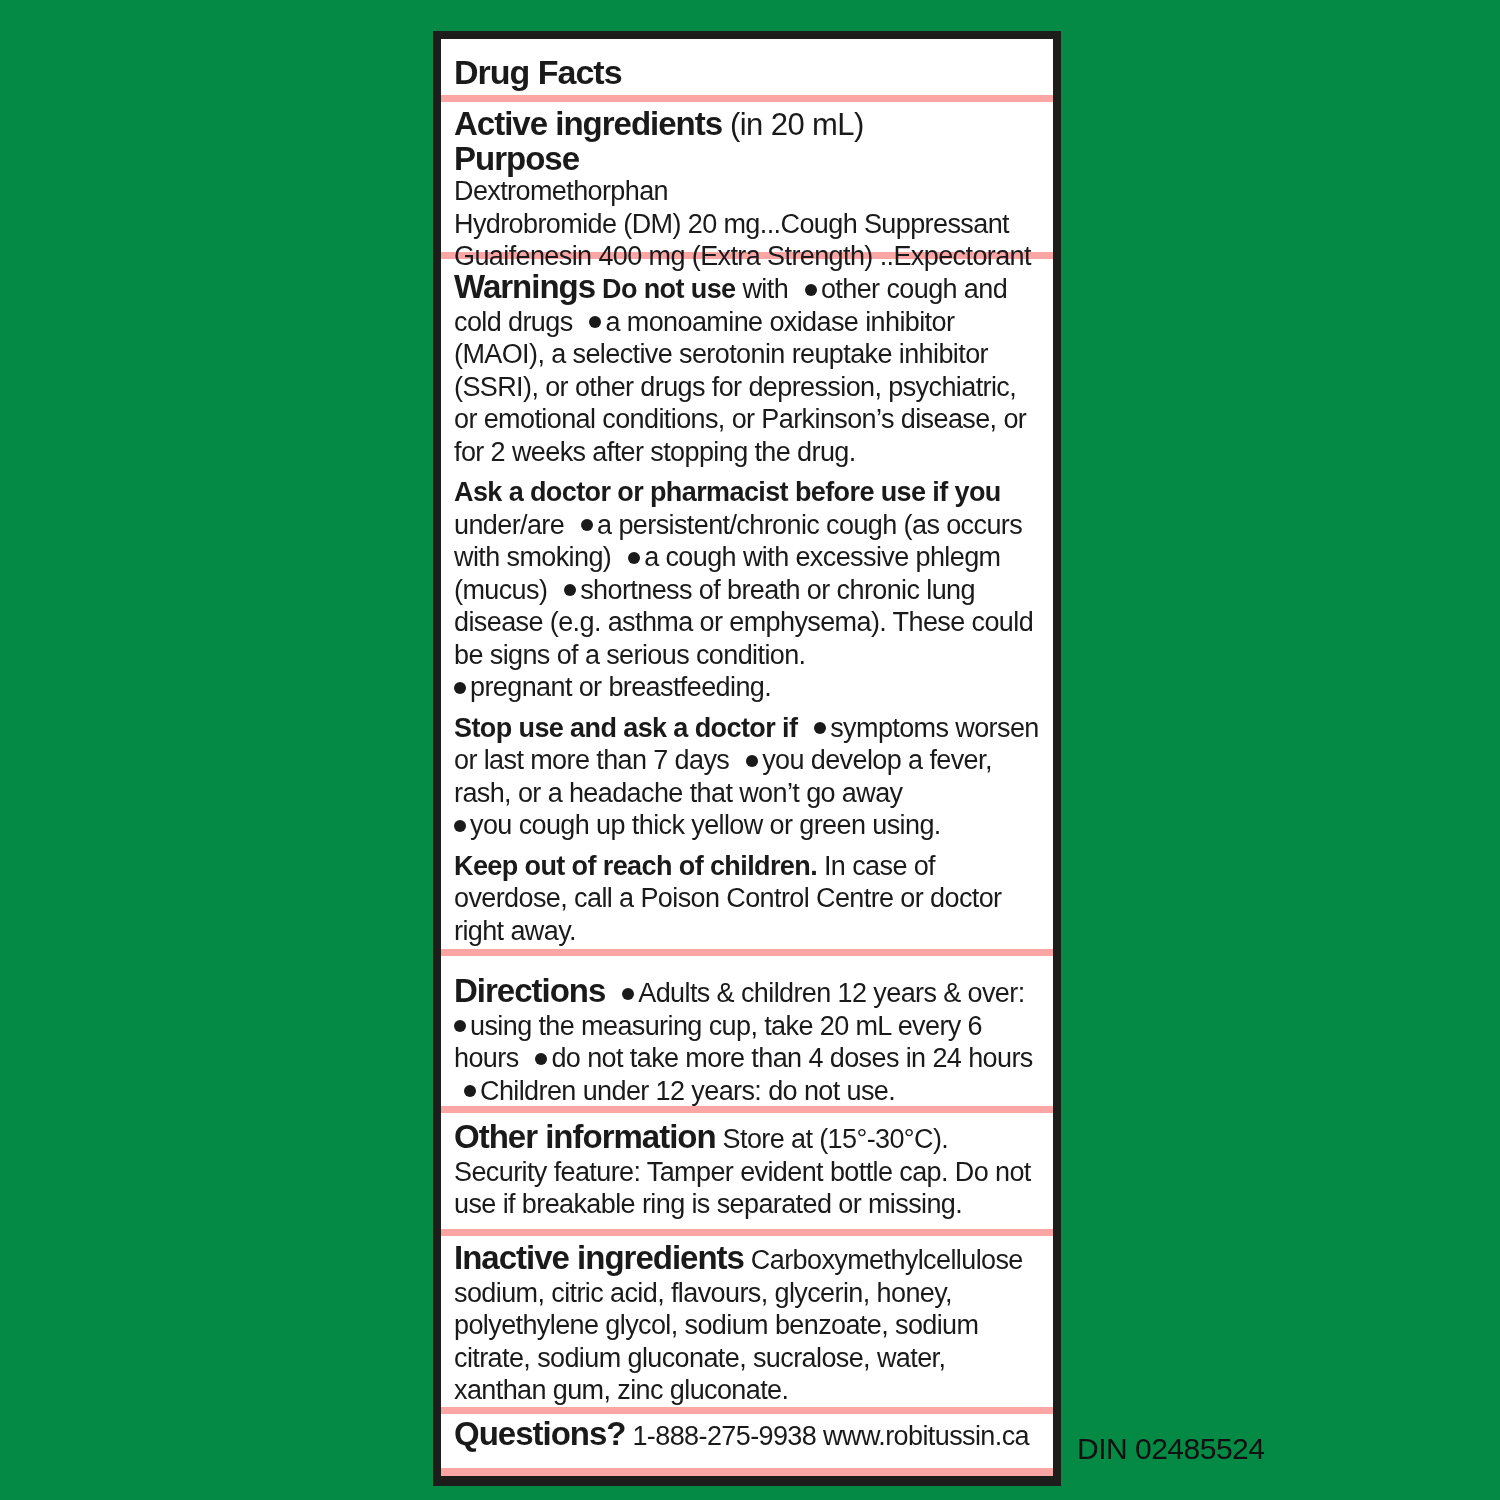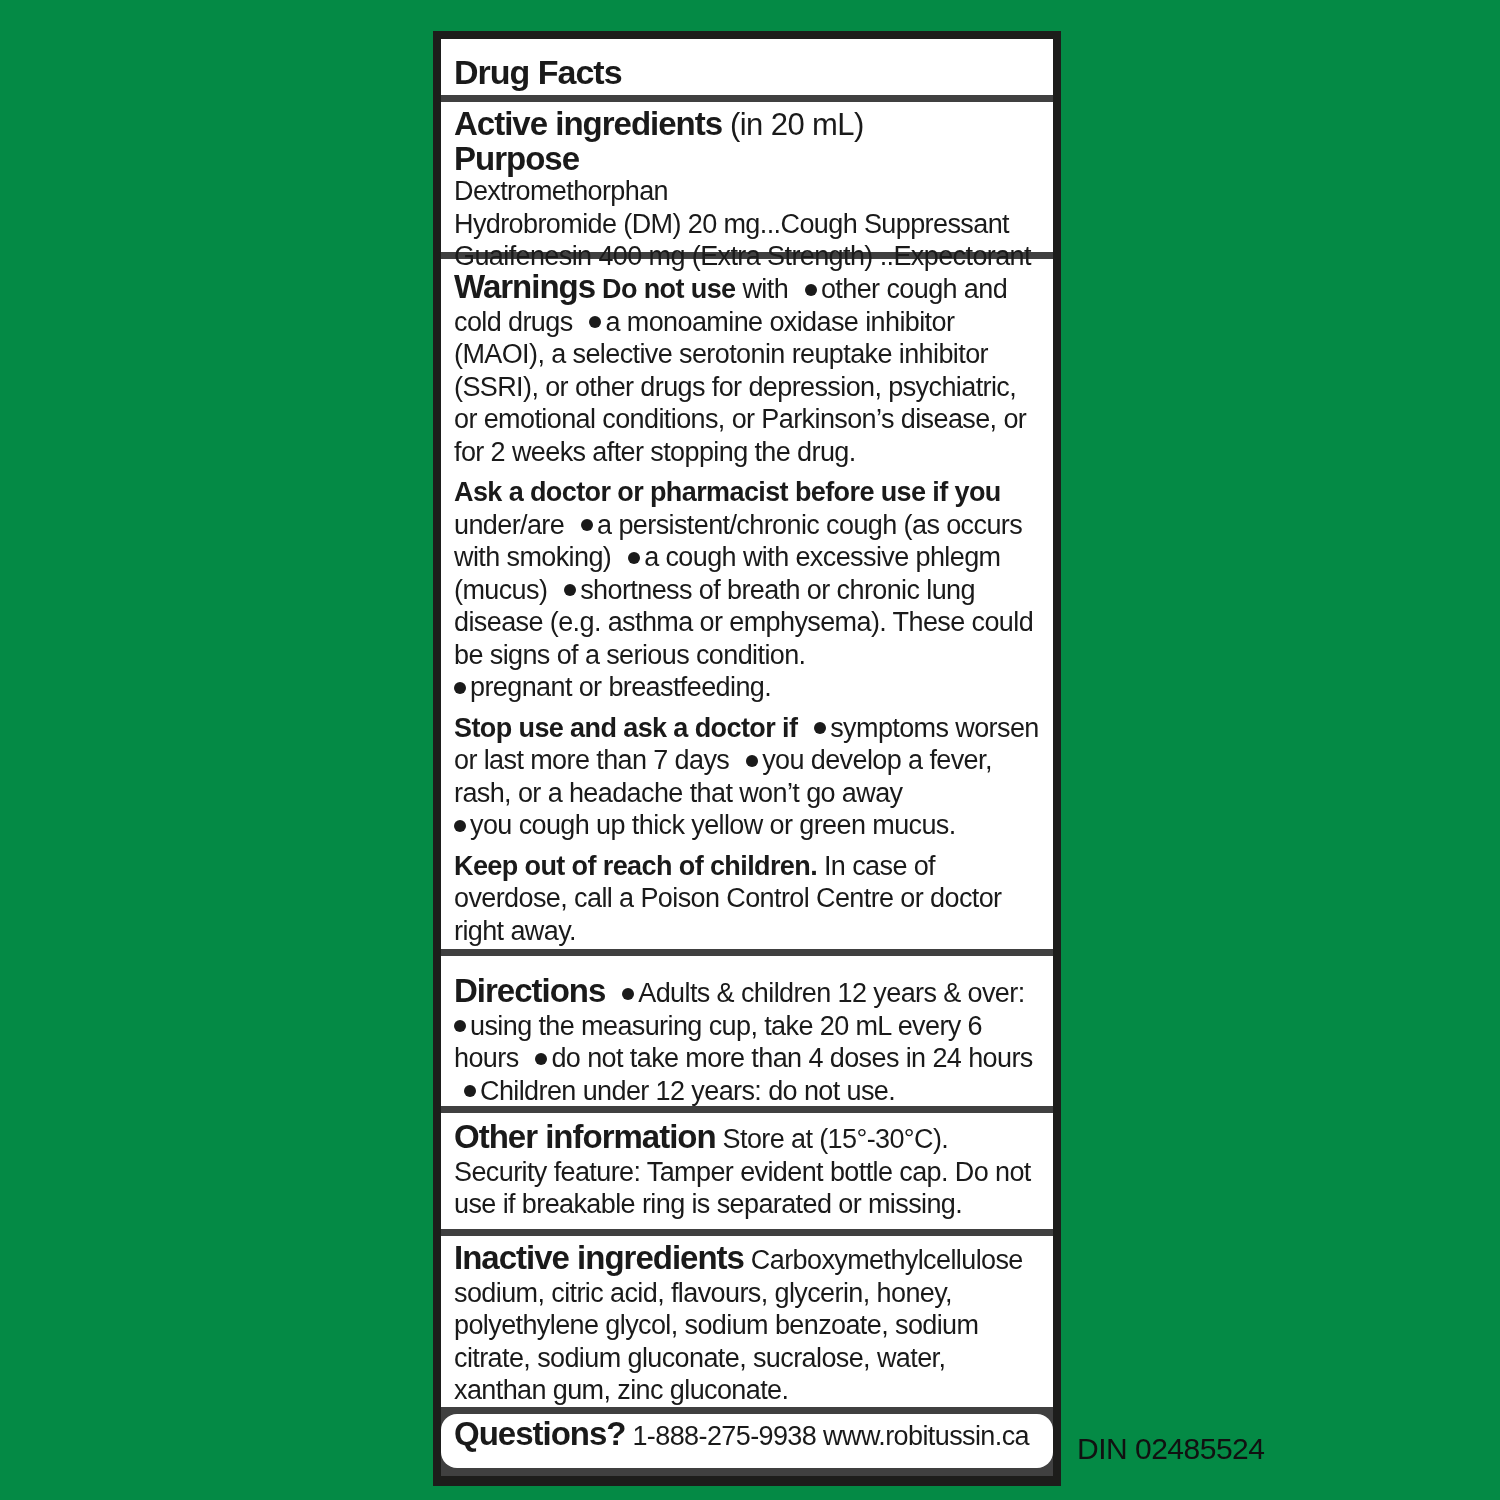--- a/index.html
+++ b/index.html
@@ -8,34 +8,34 @@
     background: #048a45;
     position: relative;
     overflow: hidden;
     font-family: "Liberation Sans", sans-serif;
     color: #1a1a1a;
   }
   .label {
     position: absolute;
     left: 433px; top: 31px;
     width: 612px;
-    background: #404040;
+    background: #fca5a5;
     border: 8px solid #1d1d1b;
     border-bottom-width: 10px;
   }
   .section {
     background: #ffffff;
     padding: 0 10px 0 13px;
     margin-bottom: 7px;
     font-size: 27px;
     line-height: 32.5px;
     letter-spacing: -0.6px;
     font-stretch: condensed;
   }
-  .section:last-child { margin-bottom: 8px; border-radius: 16px; }
+  .section:last-child { margin-bottom: 8px; }
   .b { font-weight: bold; }
   .h { font-weight: bold; font-size: 33px; letter-spacing: -1px; }
   .bullet { display: inline-block; width: 12px; height: 12px; border-radius: 50%; background: #1a1a1a; margin: 0 4px 2px 10px; vertical-align: middle; }
   .bullet.first { margin-left: 0; }
   .sec-title { height: 56px; line-height: 66px; }
   .sec-title .h { font-size: 34px; }
   .sec-active { padding-top: 6px; padding-bottom: 4px; height: 140px; }
   .row-flex { display: flex; justify-content: space-between; flex-direction: column; }
   .sec-warn { padding-top: 12px; padding-bottom: 4px; height: 674px; }
   .para { margin-bottom: 8px; }
@@ -83,21 +83,21 @@
       <span class="b">Ask a doctor or pharmacist before use if you</span><span> under/are </span>
       <span class="bullet"></span><span>a persistent/chronic cough (as occurs with smoking)</span>
       <span class="bullet"></span><span>a cough with excessive phlegm (mucus)</span>
       <span class="bullet"></span><span>shortness of breath or chronic lung disease (e.g. asthma or emphysema). These could be signs of a serious condition.</span>
       <br><span class="bullet first"></span><span>pregnant or breastfeeding.</span>
     </div>
     <div class="para">
       <span class="b">Stop use and ask a doctor if</span>
       <span class="bullet"></span><span>symptoms worsen or last more than 7 days</span>
       <span class="bullet"></span><span>you develop a fever, rash, or a headache that won’t go away</span>
-      <br><span class="bullet first"></span><span>you cough up thick yellow or green mucus.</span>
+      <br><span class="bullet first"></span><span>you cough up thick yellow or green using.</span>
     </div>
     <div class="para">
       <span class="b">Keep out of reach of children.</span><span> In case of overdose, call a Poison Control Centre or doctor right away.</span>
     </div>
   </div>
 
   <div class="section sec-dir">
     <span class="h">Directions</span>
     <span class="bullet"></span><span>Adults &amp; children 12 years &amp; over:</span>
     <br><span class="bullet first"></span><span>using the measuring cup, take 20 mL every 6 hours</span>

